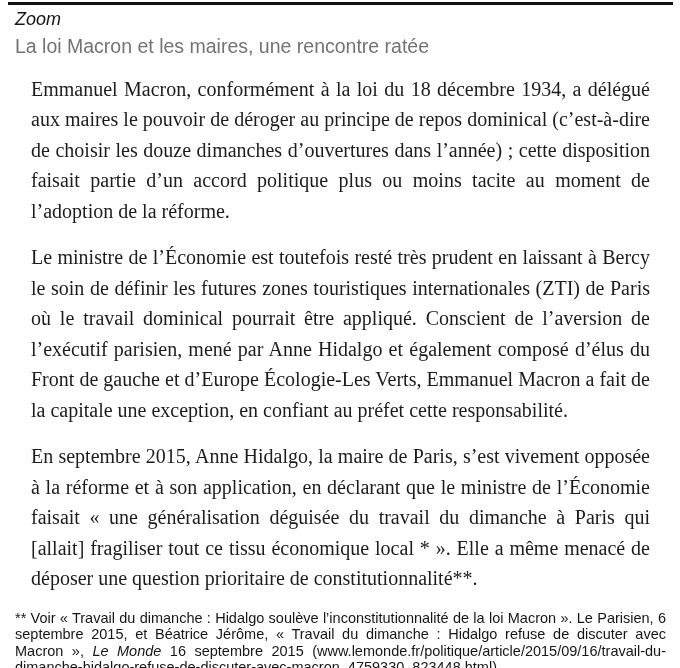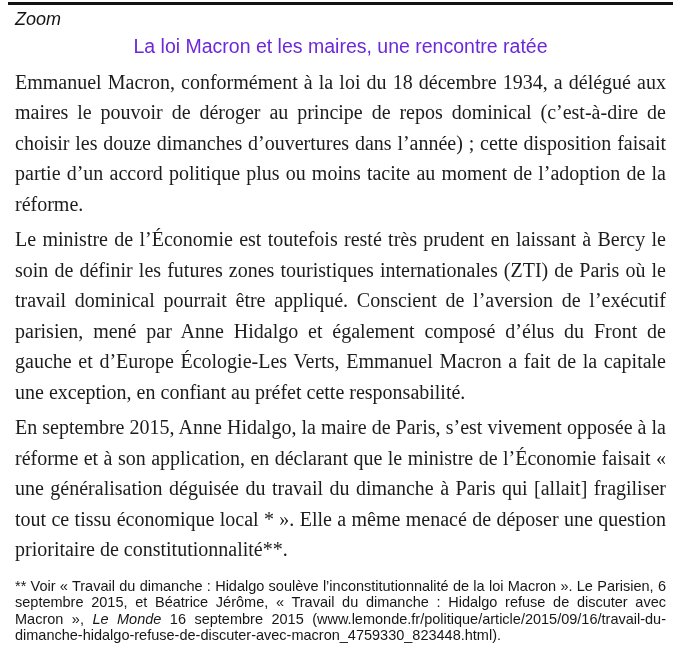--- a/index.html
+++ b/index.html
@@ -29,31 +29,30 @@
     line-height: 22px;
     margin-top: 3px;
     color: #141414;
   }
   .title {
     font-family: "Liberation Sans", sans-serif;
     font-weight: 400;
     font-size: 19.5px;
     line-height: 24px;
     margin: 4px 0 0 0;
-    color: #6d28d9;
-    text-align: center;
+    color: #737373;
   }
   .body {
     margin-top: 9px;
     font-family: "Liberation Serif", serif;
     font-size: 20px;
     color: #1c1c1c;
   }
   .para {
-    margin: 0;
+    margin: 16px;
     line-height: 30.5px;
     text-align: justify;
   }
   .para + .para {
     margin-top: 5px;
   }
   .footnotes {
     margin-top: 12px;
     font-family: "Liberation Sans", sans-serif;
     font-size: 14.5px;

